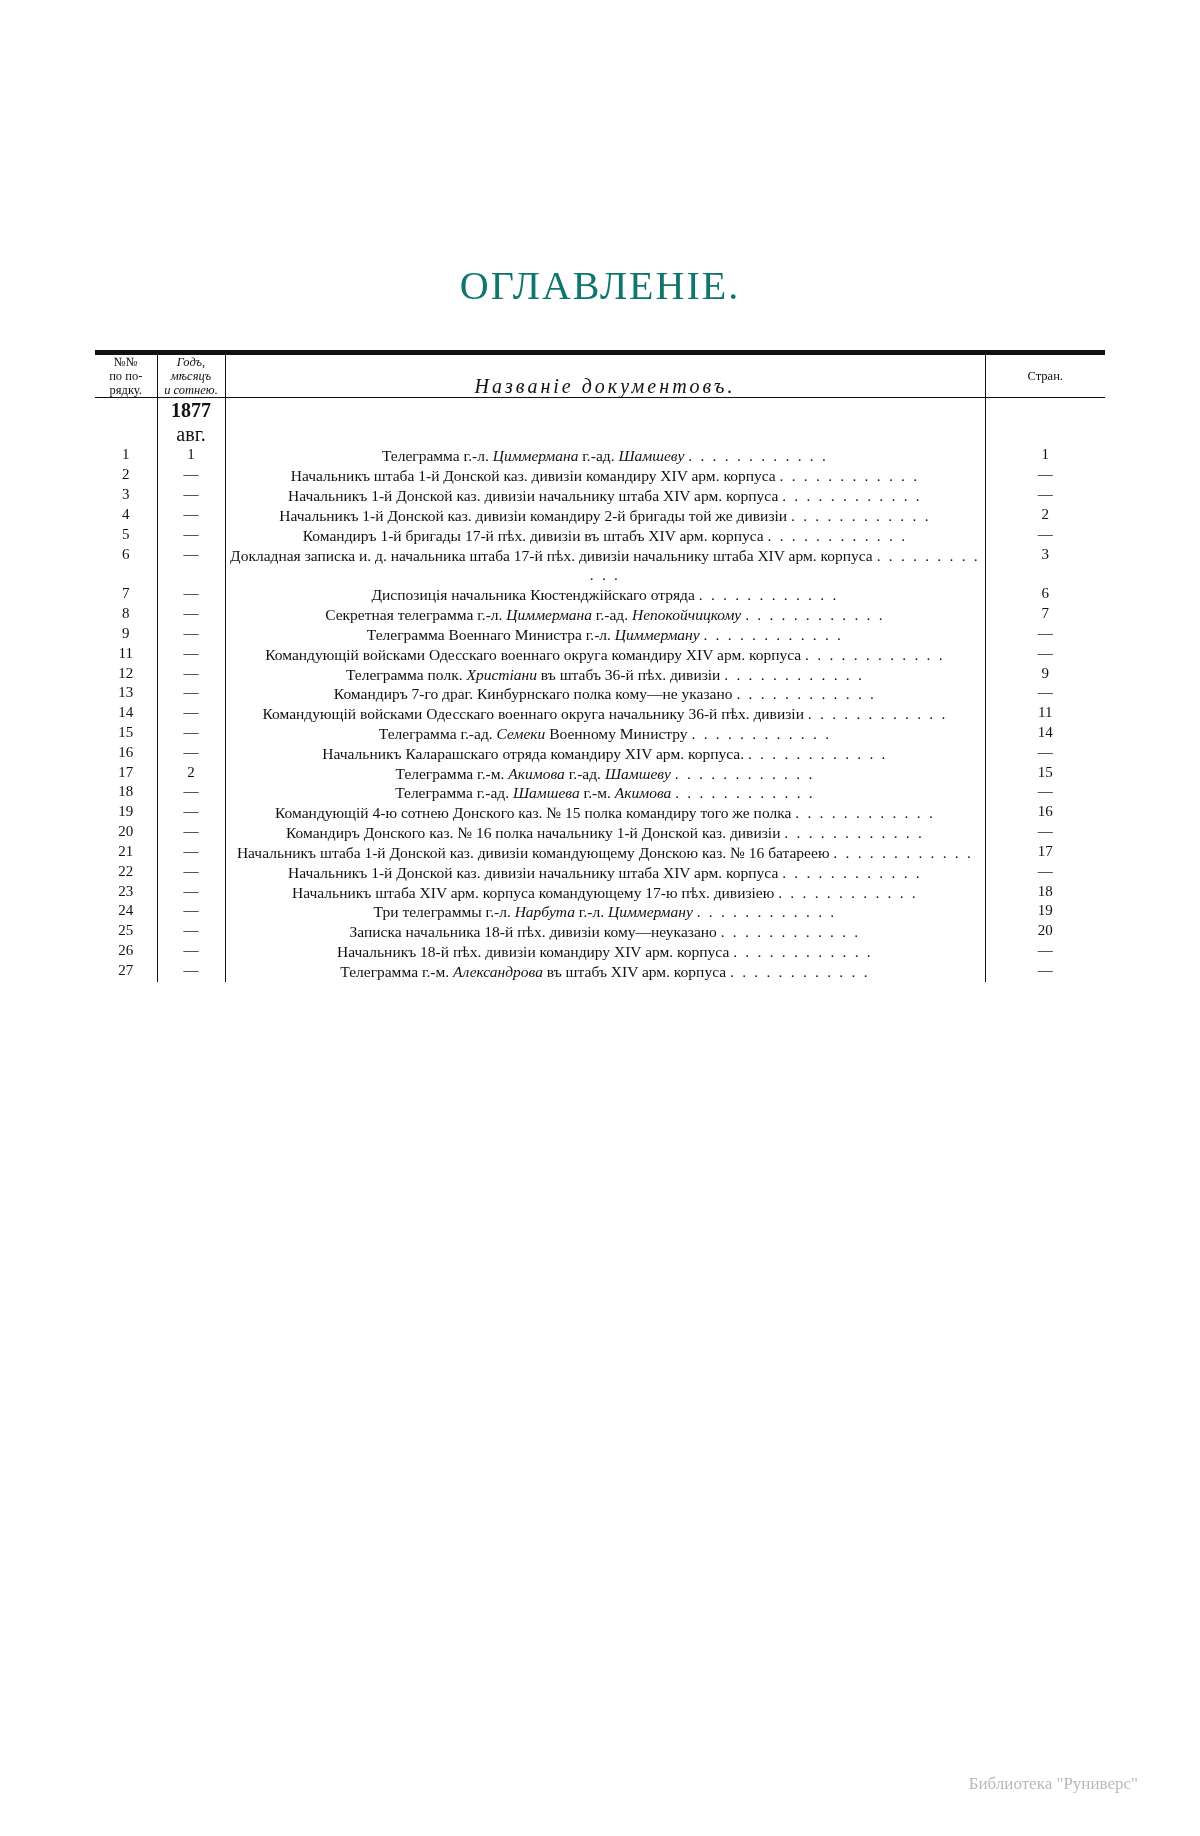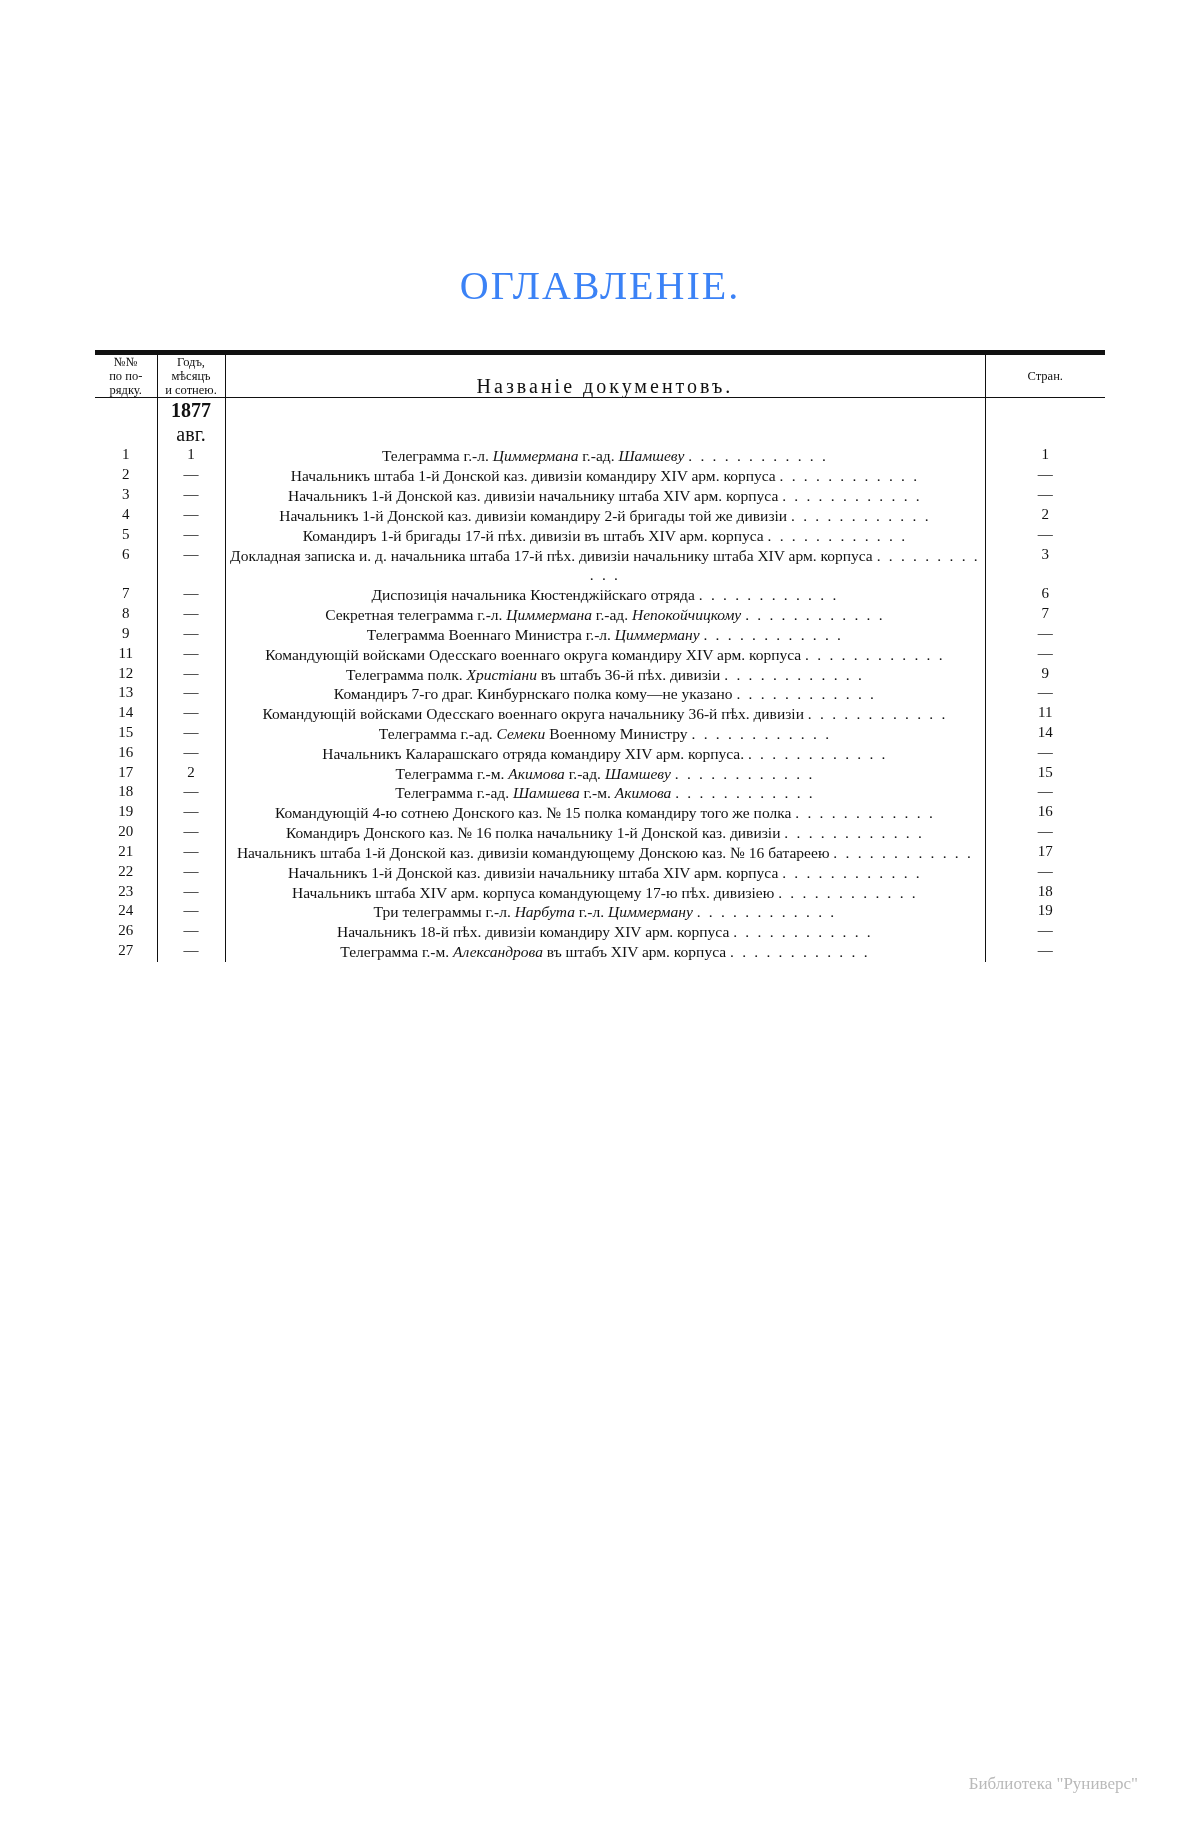--- a/index.html
+++ b/index.html
@@ -24,21 +24,21 @@
   .title {
     position: absolute;
     left: 0;
     top: 262px;
     width: 1200px;
     text-align: center;
     font-size: 40px;
     letter-spacing: 2px;
     font-weight: 400;
     font-family: "Liberation Serif", serif;
-    color: #3b82f6;
+    color: #0f766e;
   }
   .table-wrap {
     position: absolute;
     left: 95px;
     top: 350px;
     width: 1010px;
   }
   table.toc {
     border-collapse: collapse;
     width: 1010px;
@@ -76,21 +76,21 @@
     vertical-align: middle;
     padding-top: 20px;
   }
   .head-row th.h-page {
     font-size: 12.5px;
     vertical-align: middle;
     margin-left: 32px;
   }
   
   .col-sep-l { border-left: 1.5px solid #111; }
-  .col-sep-r { border-right: 1.5px solid #111; }
+  .col-sep-r { border-right: 1.5px solid #111; font-style: italic; }
 
   td.c-num, td.c-date {
     text-align: center;
     font-size: 15px;
     padding-top: 7px;
     font-family: "Liberation Serif", serif;
   }
   td.c-page {
     text-align: center;
     font-size: 15px;
@@ -300,20 +300,26 @@
             <td class="c-title body-right-border">Начальникъ штаба XIV арм. корпуса командующему 17-ю пѣх. дивизiею <span class="leaders">. . . . . . . . . . . .</span></td>
             <td class="c-page">18</td>
           </tr>
           <tr>
             <td class="c-num">24</td>
             <td class="c-date body-left-border body-right-border">—</td>
             <td class="c-title body-right-border">Три телеграммы г.-л. <i>Нарбута</i> г.-л. <i>Циммерману</i> <span class="leaders">. . . . . . . . . . . .</span></td>
             <td class="c-page">19</td>
           </tr>
           <tr>
+            <td class="c-num">25</td>
+            <td class="c-date body-left-border body-right-border">—</td>
+            <td class="c-title body-right-border">Записка начальника 18-й пѣх. дивизiи кому—неуказано <span class="leaders">. . . . . . . . . . . .</span></td>
+            <td class="c-page">20</td>
+          </tr>
+          <tr>
             <td class="c-num">26</td>
             <td class="c-date body-left-border body-right-border">—</td>
             <td class="c-title body-right-border">Начальникъ 18-й пѣх. дивизiи командиру XIV арм. корпуса <span class="leaders">. . . . . . . . . . . .</span></td>
             <td class="c-page">—</td>
           </tr>
           <tr>
             <td class="c-num">27</td>
             <td class="c-date body-left-border body-right-border">—</td>
             <td class="c-title body-right-border">Телеграмма г.-м. <i>Александрова</i> въ штабъ XIV арм. корпуса <span class="leaders">. . . . . . . . . . . .</span></td>
             <td class="c-page">—</td>

